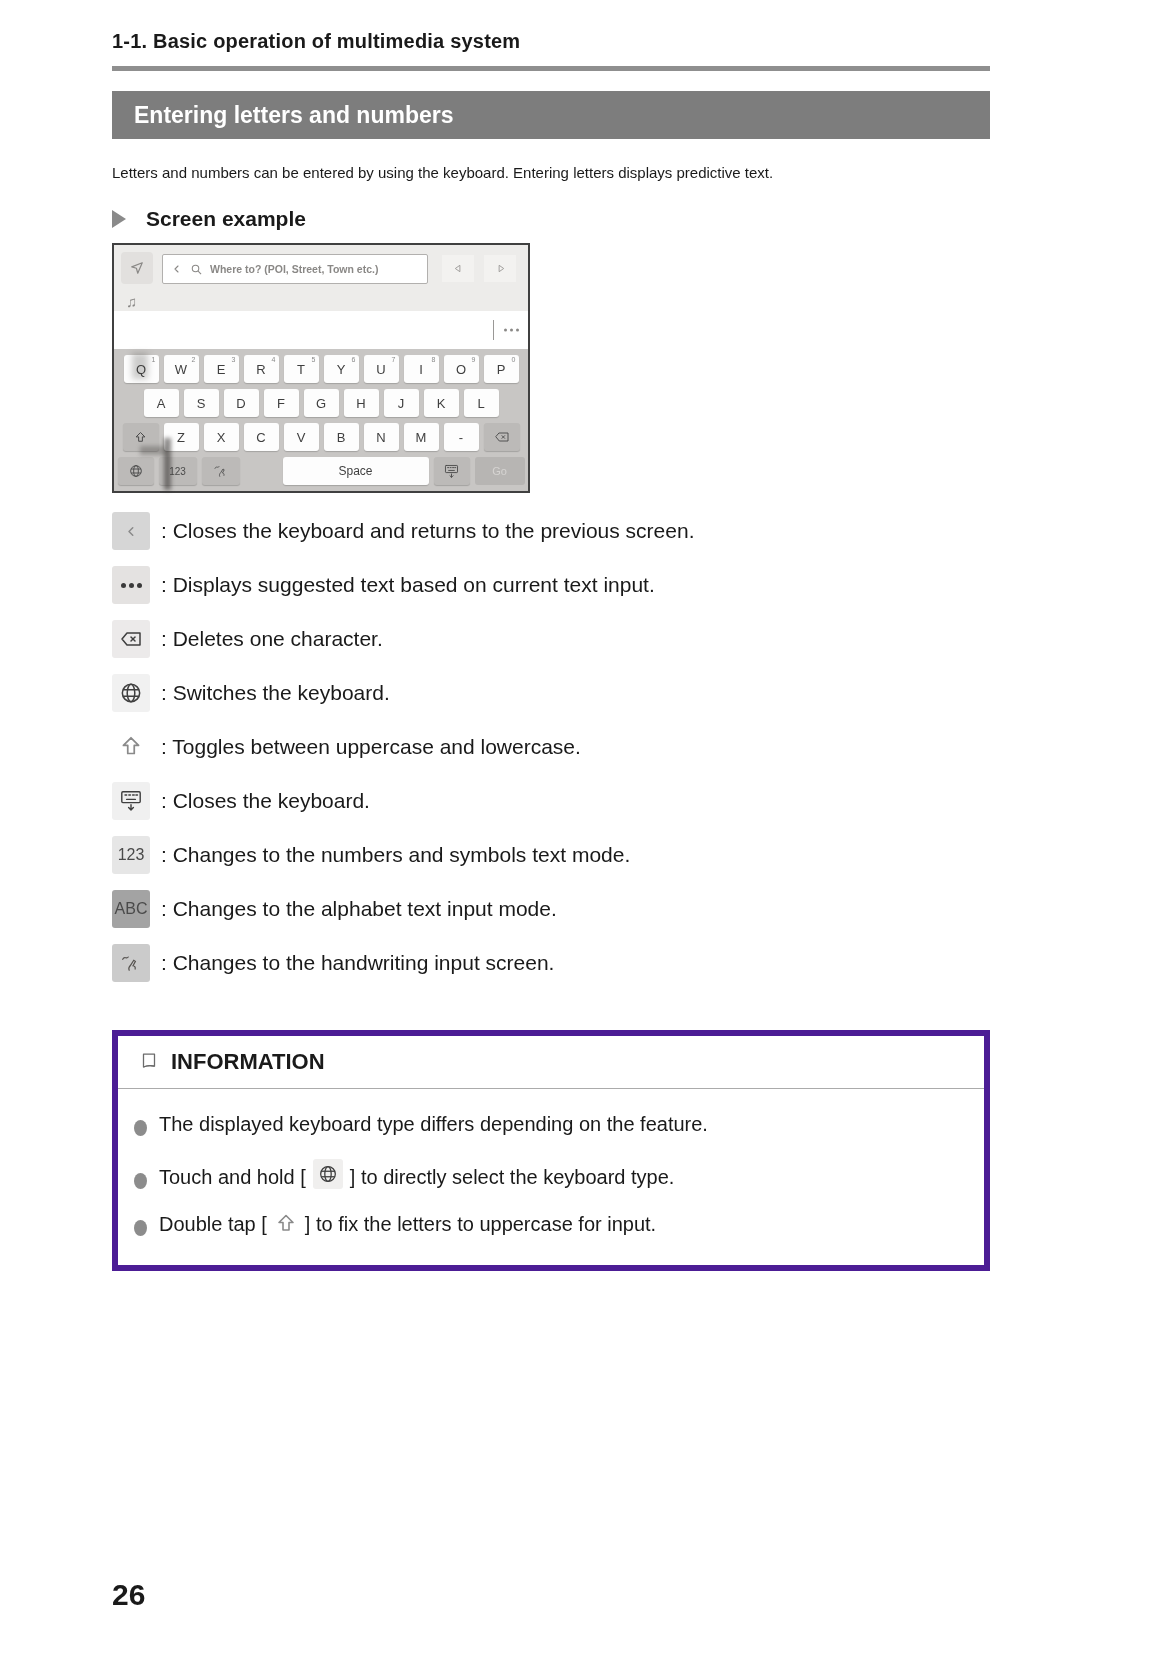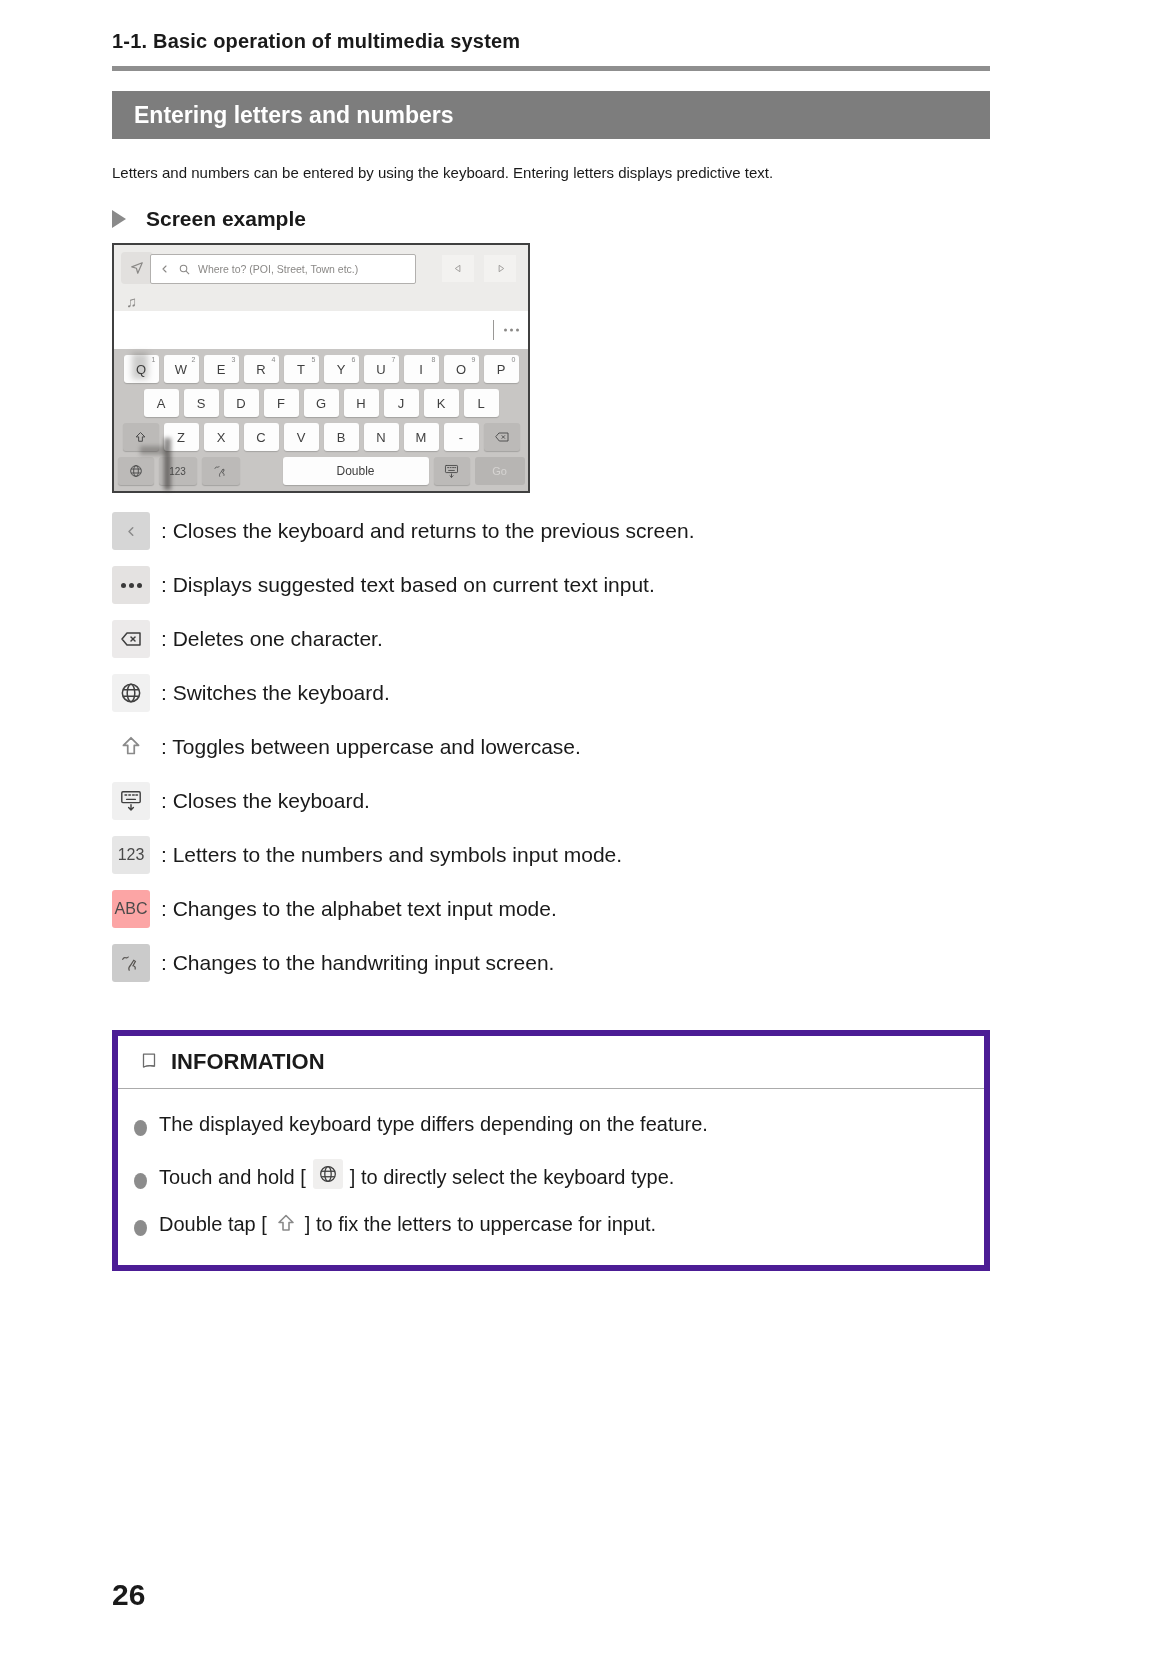--- a/index.html
+++ b/index.html
@@ -19,23 +19,23 @@
                   font-size:21px;font-weight:bold;}
   .tri{width:0;height:0;border-left:14px solid #8a8a8a;
        border-top:9px solid transparent;border-bottom:9px solid transparent;}
 
   
   .figure{margin-top:12px;width:414px;height:246px;border:2px solid #404040;
           background:#edecea;position:relative;}
   .sc-top{position:relative;height:66px;}
   .nav-btn{position:absolute;left:7px;top:7px;width:32px;height:32px;background:#e2e0de;
            border-radius:4px;display:flex;align-items:center;justify-content:center;}
-  .search-box{position:absolute;left:36px;top:9px;width:266px;height:30px;background:#fff;
+  .search-box{position:absolute;left:48px;top:9px;width:266px;height:30px;background:#fff;
               border:1px solid #b2b0ae;border-radius:2px;display:flex;align-items:center;
-              padding:0 8px;gap:7px;box-sizing:border-box;}
+              padding:0 8px;gap:7px;box-sizing:border-box;font-weight:bold;}
   .search-ph{font-size:10.5px;color:#8a8886;white-space:nowrap;overflow:hidden;}
   .pg-btn{position:absolute;top:10px;width:32px;height:27px;background:#f3f2f0;
           display:flex;align-items:center;justify-content:center;color:#9a9896;font-size:11px;}
   .pg-prev{left:328px;}.pg-next{left:370px;}
   .music{position:absolute;left:12px;bottom:1px;font-size:15px;color:#8a8886;}
   .sc-strip{height:38px;background:#fff;position:relative;}
   .strip-div{position:absolute;right:34px;top:9px;width:1px;height:20px;background:#9a9896;}
   .strip-dots{position:absolute;right:9px;top:50%;transform:translateY(-50%);display:flex;gap:3px;}
   .strip-dots i{width:3px;height:3px;border-radius:50%;background:#8a8886;}
   .sc-kb{height:142px;background:#c8c6c4;padding-top:6px;box-sizing:border-box;position:relative;}
@@ -57,21 +57,21 @@
   .smudge-q{position:absolute;left:18px;top:4px;width:16px;height:26px;
             background:rgba(60,58,56,.25);filter:blur(3px);}
 
   
   .legend{margin-top:19px;}
   .legend-item{display:flex;align-items:center;min-height:38px;margin-bottom:16px;}
   .licon{width:38px;height:38px;border-radius:3px;display:flex;align-items:center;
          justify-content:center;margin-right:11px;flex:0 0 38px;}
   .bg-a{background:#d6d6d6;}.bg-b{background:#e4e2e1;}.bg-c{background:#eceaea;}
   .bg-d{background:#f1f1f1;}.bg-e{background:#f0f0f0;}.bg-f{background:#e6e6e6;}
-  .bg-g{background:#fca5a5;justify-content:center;}.bg-h{background:#cbcbcb;}.bg-none{background:transparent;}
+  .bg-g{background:#a3a3a3;justify-content:center;}.bg-h{background:#cbcbcb;}.bg-none{background:transparent;}
   .ltext{font-size:21px;}
   .llabel{font-size:21px;font-weight:bold;margin-right:2px;}
   .mode-label{font-size:16px;color:#4a4a4a;}
   .dots3{display:flex;gap:3px;}
   .dots3 i{width:5px;height:5px;border-radius:50%;background:#3a3a3a;}
 
   
   .info-box{margin-top:48px;border:6px solid #4c1d95;width:878px;box-sizing:border-box;}
   .info-head{display:flex;align-items:center;gap:11px;height:52px;padding-left:20px;
              border-bottom:1px solid #ababab;font-size:22px;font-weight:bold;}
@@ -274,21 +274,21 @@
           </div>
           <div class="key gray w38">
             <span>
               <svg width="16" height="16" viewBox="0 0 24 24" fill="none" stroke="#4a4a4a" stroke-width="1.3" stroke-linecap="round">
                 <path d="M3 8c2-4.5 4 .5 6-2.5"></path>
                 <path d="M10 20c-1-2 0-4 1.5-5.5l3.5-5.5 1.8 1.2-2.6 4.8c2 .2 2.8 1.8 2.3 3.6"></path>
               </svg>
             </span>
           </div>
           <div class="key space">
-            <span>Double</span>
+            <span>Space</span>
           </div>
           <div class="key gray w36">
             <span>
               <svg width="17" height="17" viewBox="0 0 24 24" fill="none" stroke="#4a4a4a" stroke-width="1.3" stroke-linecap="round" stroke-linejoin="round">
                 <rect x="3.5" y="3.5" width="17" height="10" rx="1"></rect>
                 <line x1="6.5" y1="6.5" x2="8" y2="6.5"></line>
                   <line x1="10" y1="6.5" x2="11.5" y2="6.5"></line>
                 <line x1="13.5" y1="6.5" x2="15" y2="6.5"></line>
                   <line x1="16.5" y1="6.5" x2="18" y2="6.5"></line>
                 <line x1="8" y1="10.5" x2="16" y2="10.5"></line>
@@ -373,21 +373,21 @@
             <path d="M12 15.5v4.5 M9.8 18l2.2 2.2L14.2 18"></path>
           </svg>
         </span>
         <span class="ltext">: Closes the keyboard.</span>
       </div>
 
       <div class="legend-item">
         <span class="licon bg-f">
           <span class="mode-label">123</span>
         </span>
-        <span class="ltext">: Letters to the numbers and symbols input mode.</span>
+        <span class="ltext">: Changes to the numbers and symbols text mode.</span>
       </div>
 
       <div class="legend-item">
         <span class="licon bg-g">
           <span class="mode-label">ABC</span>
         </span>
         <span class="ltext">: Changes to the alphabet text input mode.</span>
       </div>
 
       <div class="legend-item">

